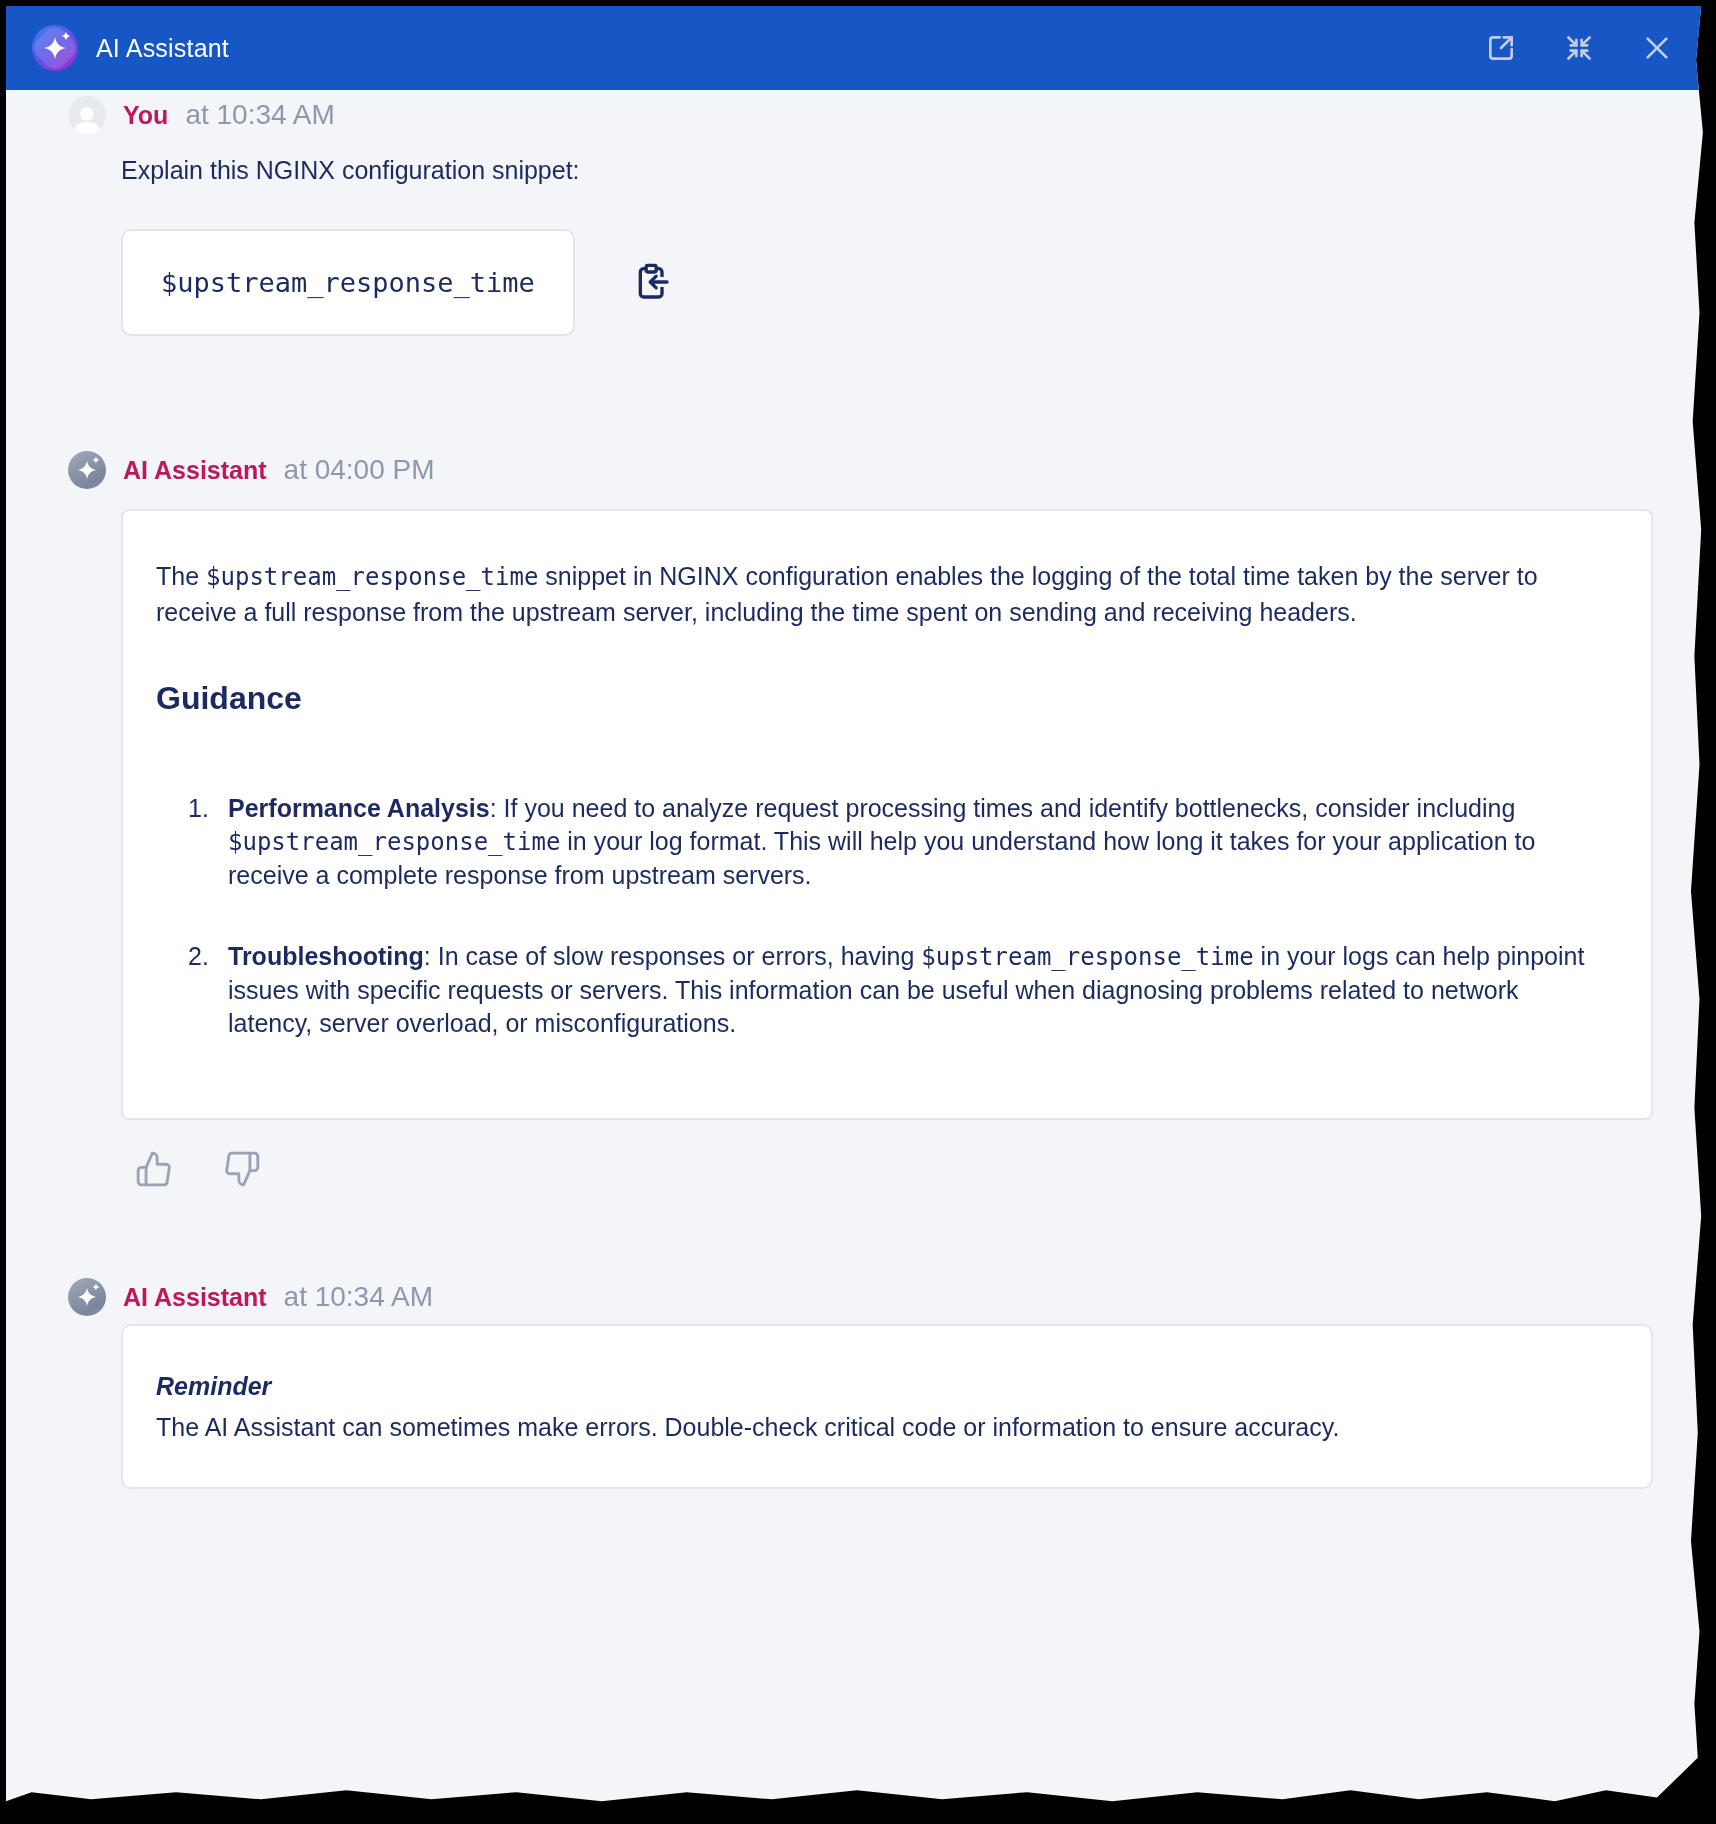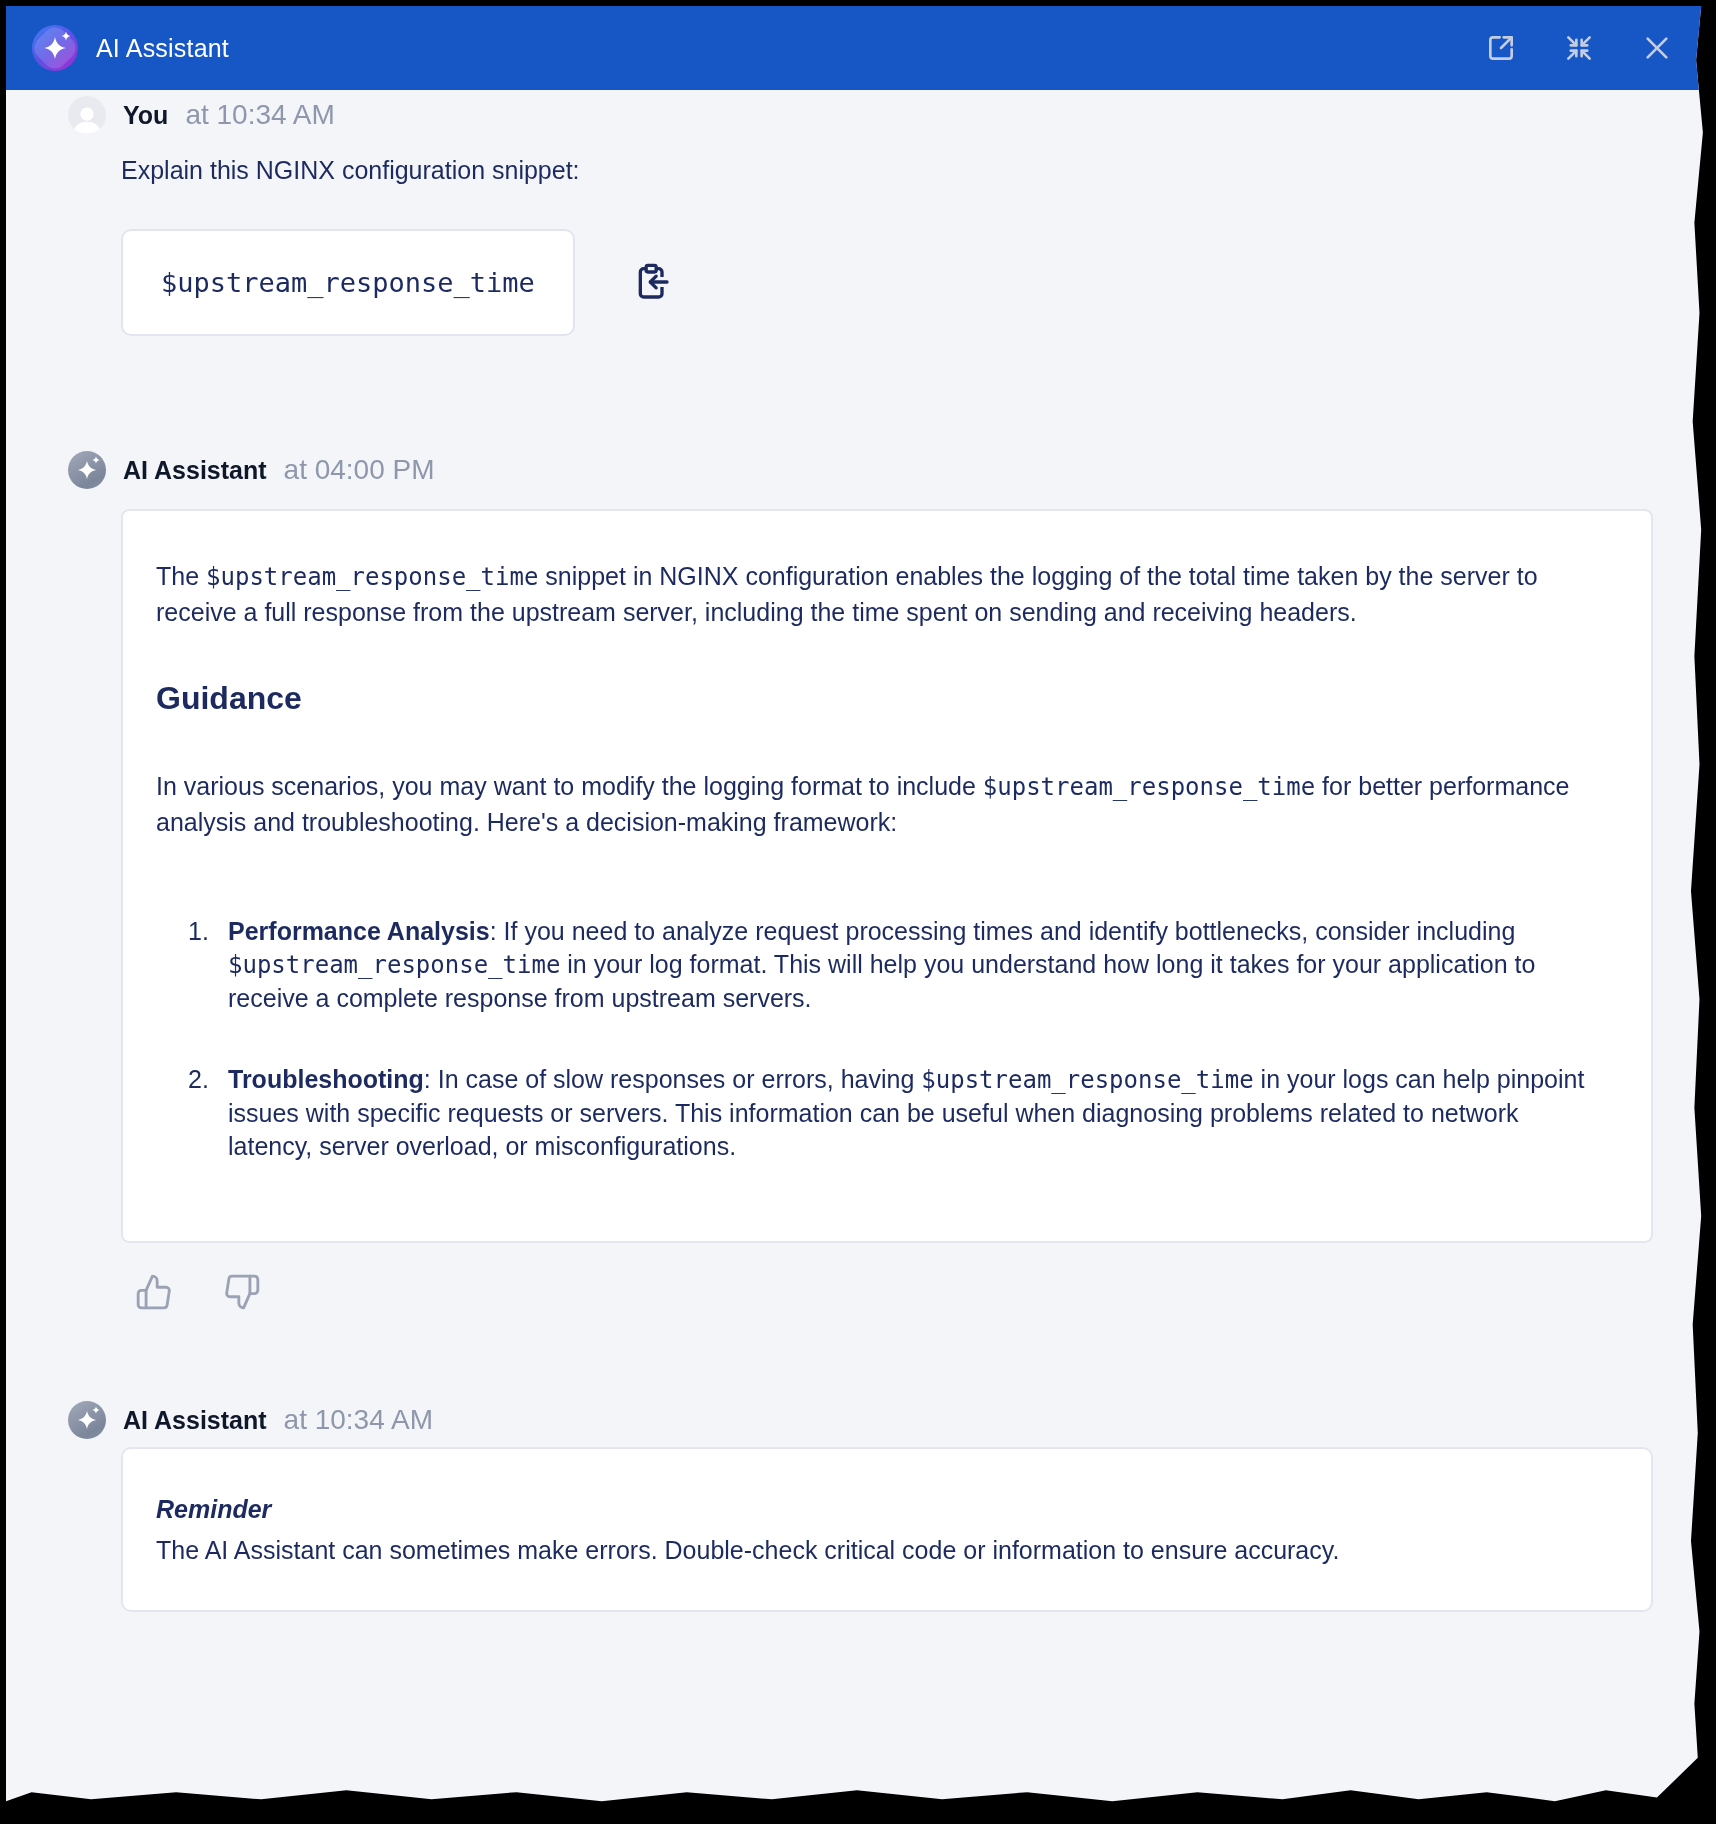--- a/index.html
+++ b/index.html
@@ -40,21 +40,21 @@
   
   .chat { flex:1; overflow:hidden; }
 
   .msg-head { display:flex; align-items:center; gap:17px; padding-left:62px; }
   .avatar { width:38px; height:38px; border-radius:50%; flex:none; position:relative; overflow:hidden; }
   .user-avatar { background:#E8EAEF; }
   .user-avatar svg { position:absolute; left:0; top:3px; }
   .ai-avatar { background:linear-gradient(150deg,#A2AABA 0%,#7C869B 75%,#8992A6 100%);
                display:flex; align-items:center; justify-content:center; overflow:visible; }
   .ai-avatar .spark-small { position:absolute; top:5px; right:6px; }
-  .author { font-weight:700; font-size:25px; color:#0f172a;text-align:right; }
+  .author { font-weight:700; font-size:25px; color:#be185d;text-align:right; }
   .timestamp { font-size:28px; color:#8E97AB; }
 
   .msg-user { margin-top:6px; }
   .msg-text { margin:22px 0 0 115px; font-size:25px; color:#1C2A5F; }
 
   .code-row { display:flex; align-items:center; gap:56px; margin:44px 0 0 115px; }
   .code-card { background:#FFFFFF; border:2px solid #E2E5F0; border-radius:10px; padding:36px 38px;
                font-family:"DejaVu Sans Mono", monospace; font-size:27px; color:#1C2A5F; }
   .copy-btn { background:none; border:none; padding:0; width:42px; height:42px; cursor:pointer; color:#1C2A5F; }
   .copy-btn svg { width:40px; height:40px; }
@@ -172,21 +172,20 @@
             </svg>
           </div>
           <span class="author">AI Assistant</span>
           <span class="timestamp">at 04:00 PM</span>
         </div>
 
         <div class="response-card">
           <p class="body-text"><span>The </span><code class="inline-code">$upstream_response_time</code><span> snippet in NGINX configuration enables the logging of the total time taken by the server to receive a full response from the upstream server, including the time spent on sending and receiving headers.</span></p>
 
           <h2 class="card-heading h-guidance">Guidance</h2>
-          <p class="body-text guidance-p"><span>In various scenarios, you may want to modify the logging format to include </span><code class="inline-code">$upstream_response_time</code><span> for better performance analysis and troubleshooting. Here's a decision-making framework:</span></p>
 
           <div class="num-list">
             <div class="list-item">
               <span class="li-num">1.</span>
               <div class="li-content"><strong>Performance Analysis</strong><span>: If you need to analyze request processing times and identify bottlenecks, consider including </span><code class="inline-code">$upstream_response_time</code><span> in your log format. This will help you understand how long it takes for your application to receive a complete response from upstream servers.</span></div>
             </div>
             <div class="list-item">
               <span class="li-num">2.</span>
               <div class="li-content"><strong>Troubleshooting</strong><span>: In case of slow responses or errors, having </span><code class="inline-code">$upstream_response_time</code><span> in your logs can help pinpoint issues with specific requests or servers. This information can be useful when diagnosing problems related to network latency, server overload, or misconfigurations.</span></div>
             </div>

